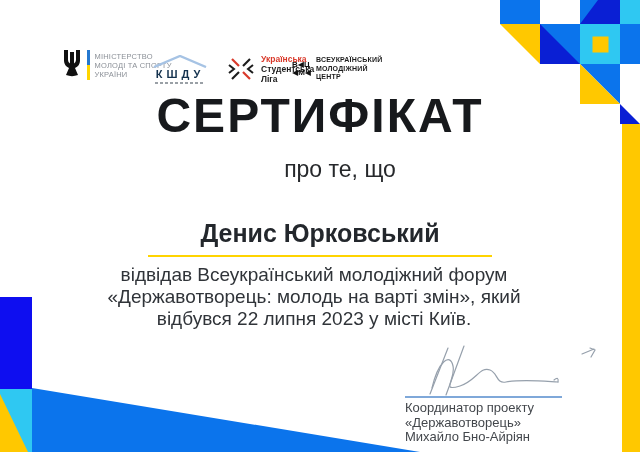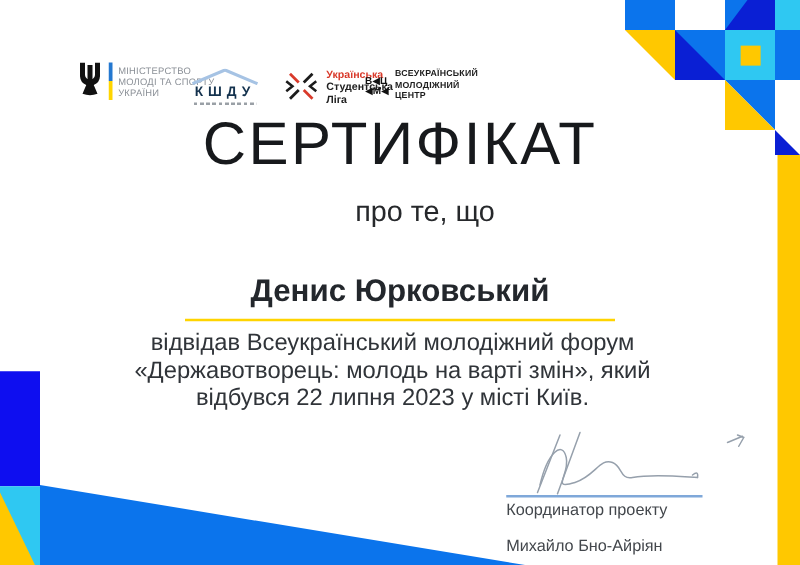--- a/index.html
+++ b/index.html
@@ -14,21 +14,21 @@
   .ministry-text{font-size:7.5px;line-height:9px;color:#8b9097;letter-spacing:.2px;}
   .kshdu-letters{font-size:11px;font-weight:bold;color:#14324e;letter-spacing:4px;}
   .kshdu-microline{width:50px;height:2px;margin-top:2px;
      background:repeating-linear-gradient(90deg,#9aa0a6 0 3px,transparent 3px 5px);}
   .usl-line{font-size:8.5px;line-height:10px;font-weight:bold;color:#212121;}
   .usl-line.red{color:#d93a2b;}
   .vmc-glyph{font-size:8px;line-height:8px;font-weight:bold;color:#111;letter-spacing:0;}
   .vmc-line{font-size:7px;line-height:8.5px;font-weight:bold;color:#1c1c1c;letter-spacing:.2px;}
   
   .center-text{left:0;width:640px;text-align:center;}
-  #certificate-title{top:88px;font-size:48px;font-weight:400;color:#17191c;letter-spacing:2px;}
+  #certificate-title{top:88px;font-size:48px;font-weight:700;color:#17191c;letter-spacing:2px;}
   #certificate-subtitle{top:156px;font-size:23px;color:#26282b;padding-left:20px;}
   #recipient-name{top:219px;font-size:25px;font-weight:700;color:#23272c;}
   #name-underline{left:148px;top:255px;width:344px;height:2px;}
   .body-line{left:0;width:628px;text-align:center;font-size:19px;color:#303439;}
   
   #signature-line{left:405px;top:396px;width:157px;height:1.6px;background:#7fa8d9;}
   .sig-line{left:405px;width:220px;text-align:left;font-size:13px;color:#43474c;}
   
   svg{display:block;}
 </style>
@@ -132,15 +132,16 @@
       <path d="M46 8 L 28 54"></path>
       <path d="M62 6 L 44 55"></path>
       <path d="M152 40 q 5 -4 4 2"></path>
       <path d="M180 14 l 12 -5"></path>
       <path d="M188 8 l 5 2 l -4 7"></path>
     </g>
   </svg>
   <div class="abs" id="signature-line"></div>
 
   <div class="abs sig-line" style="top:400px;">Координатор проекту</div>
+  <div class="abs sig-line" style="top:414.5px;">«Державотворець»</div>
   <div class="abs sig-line" style="top:429px;">Михайло Бно-Айріян</div>
 
 </div>
 
 </body></html>

